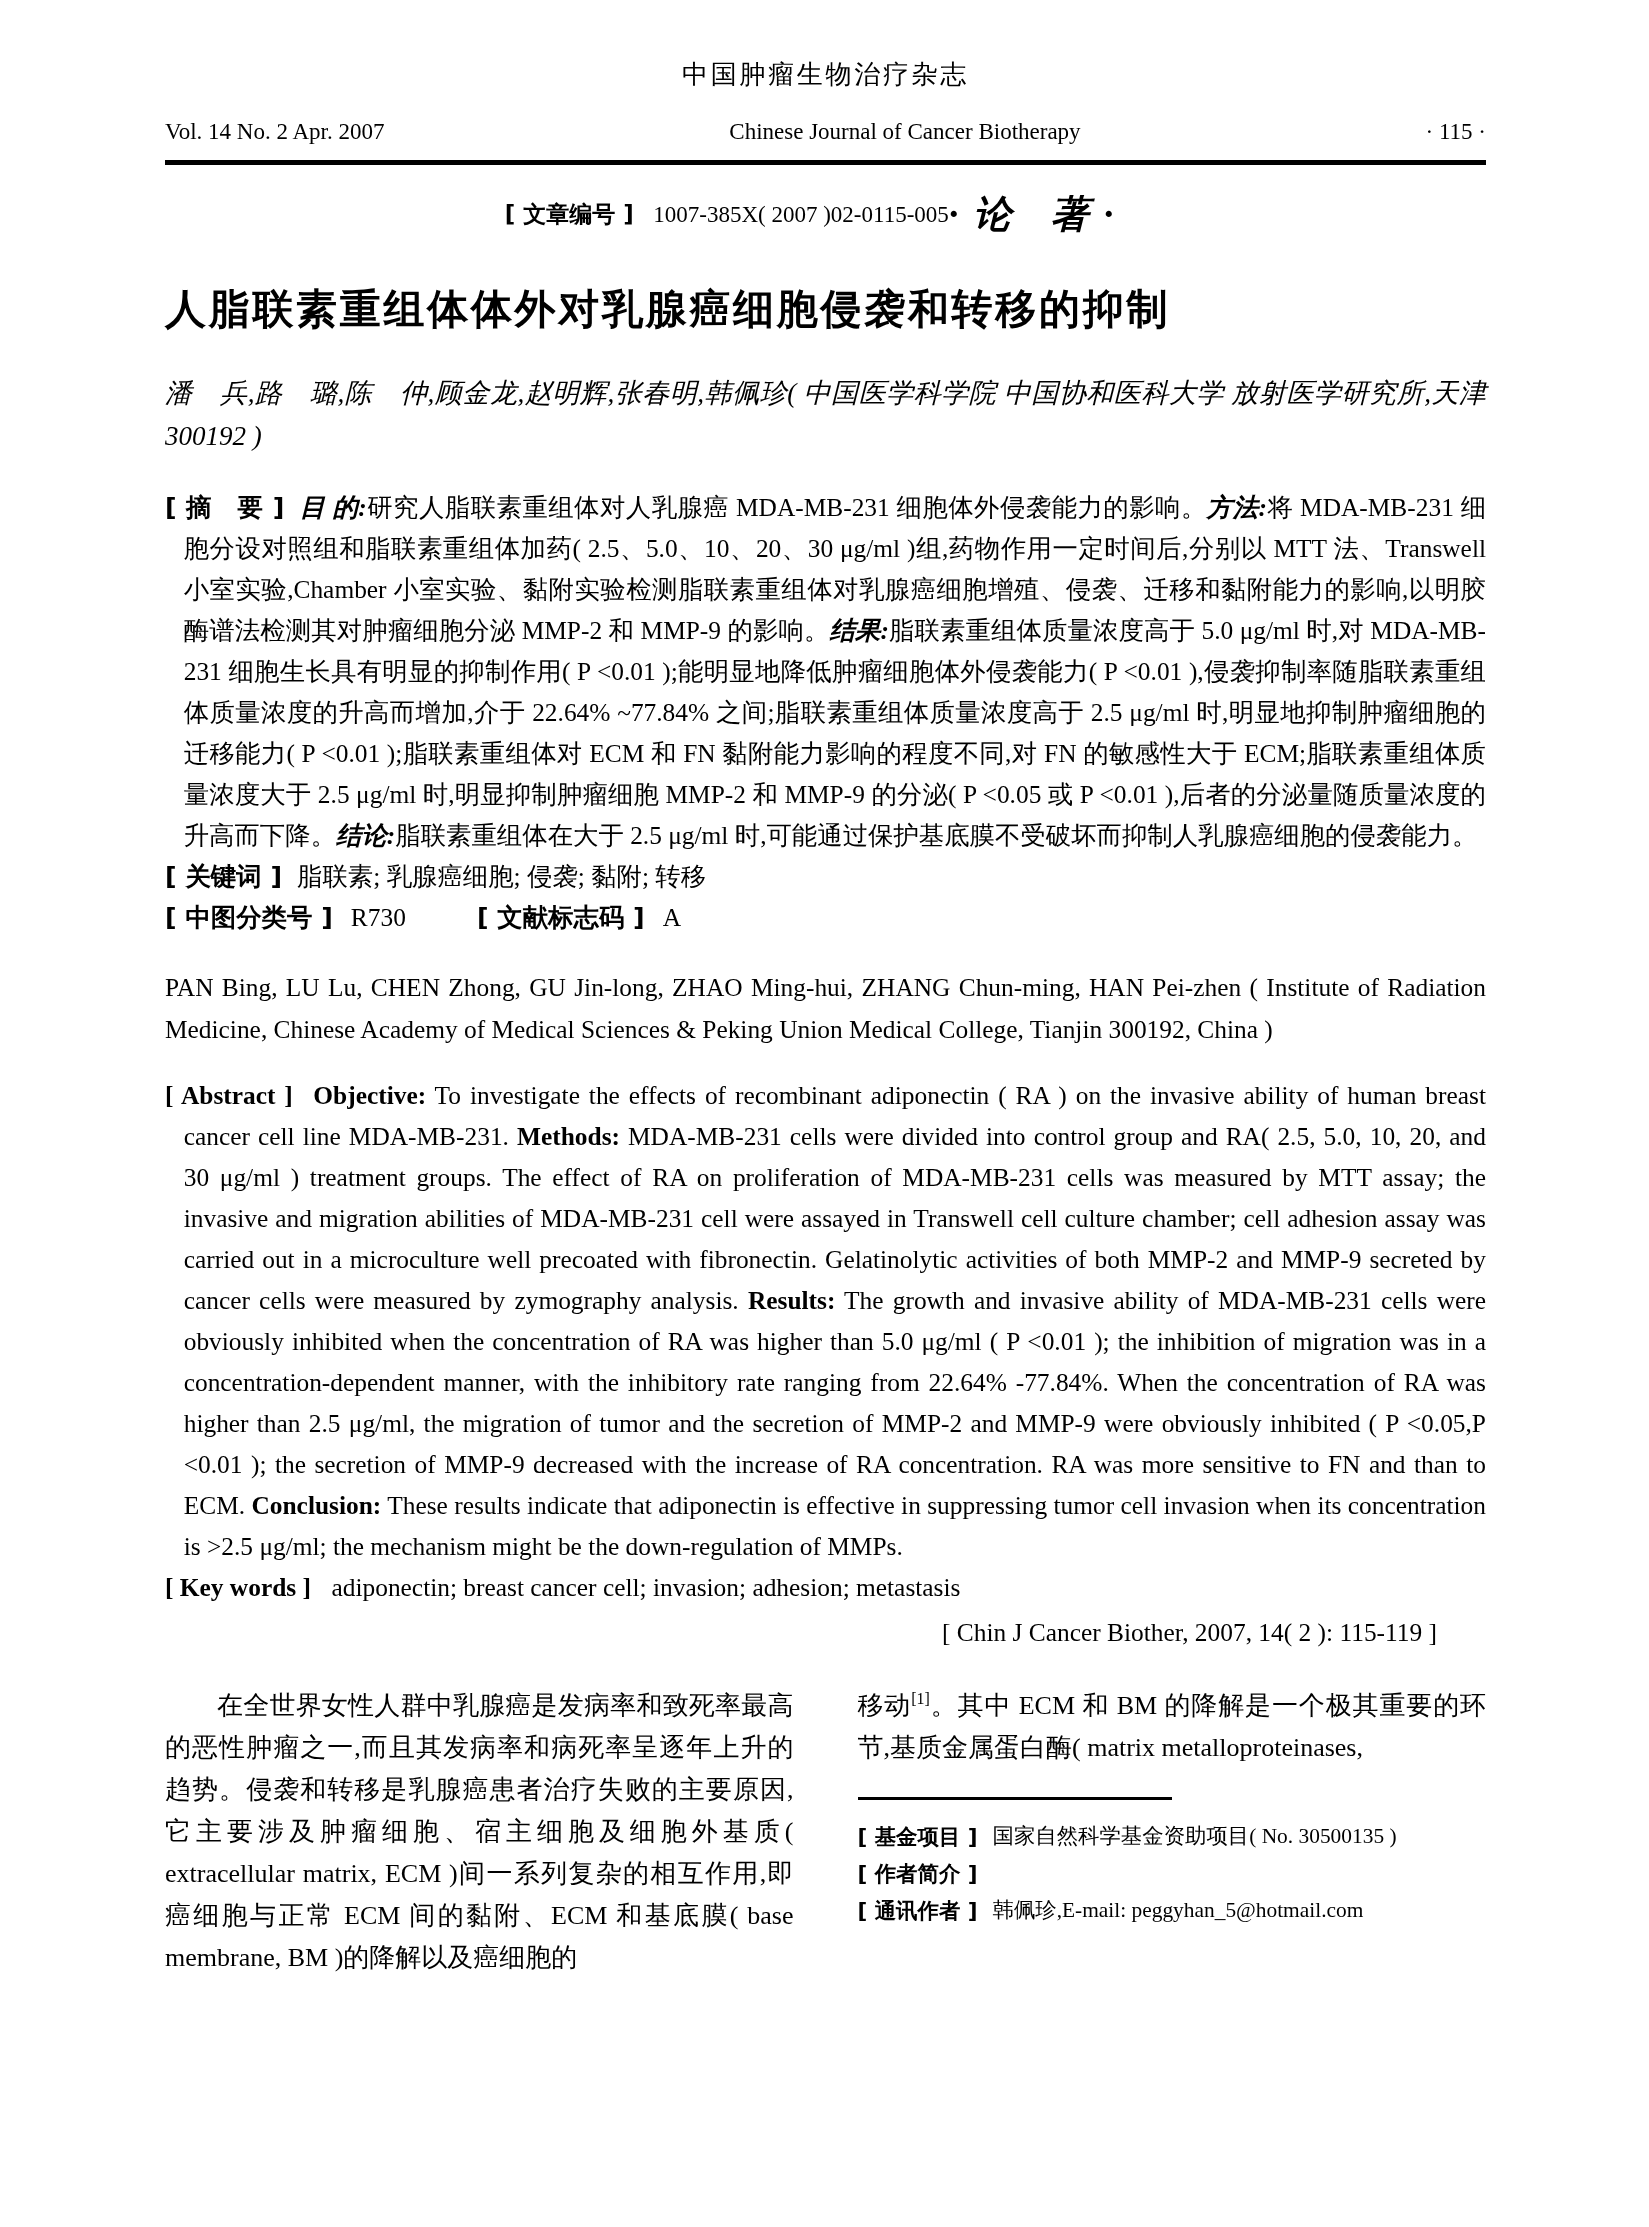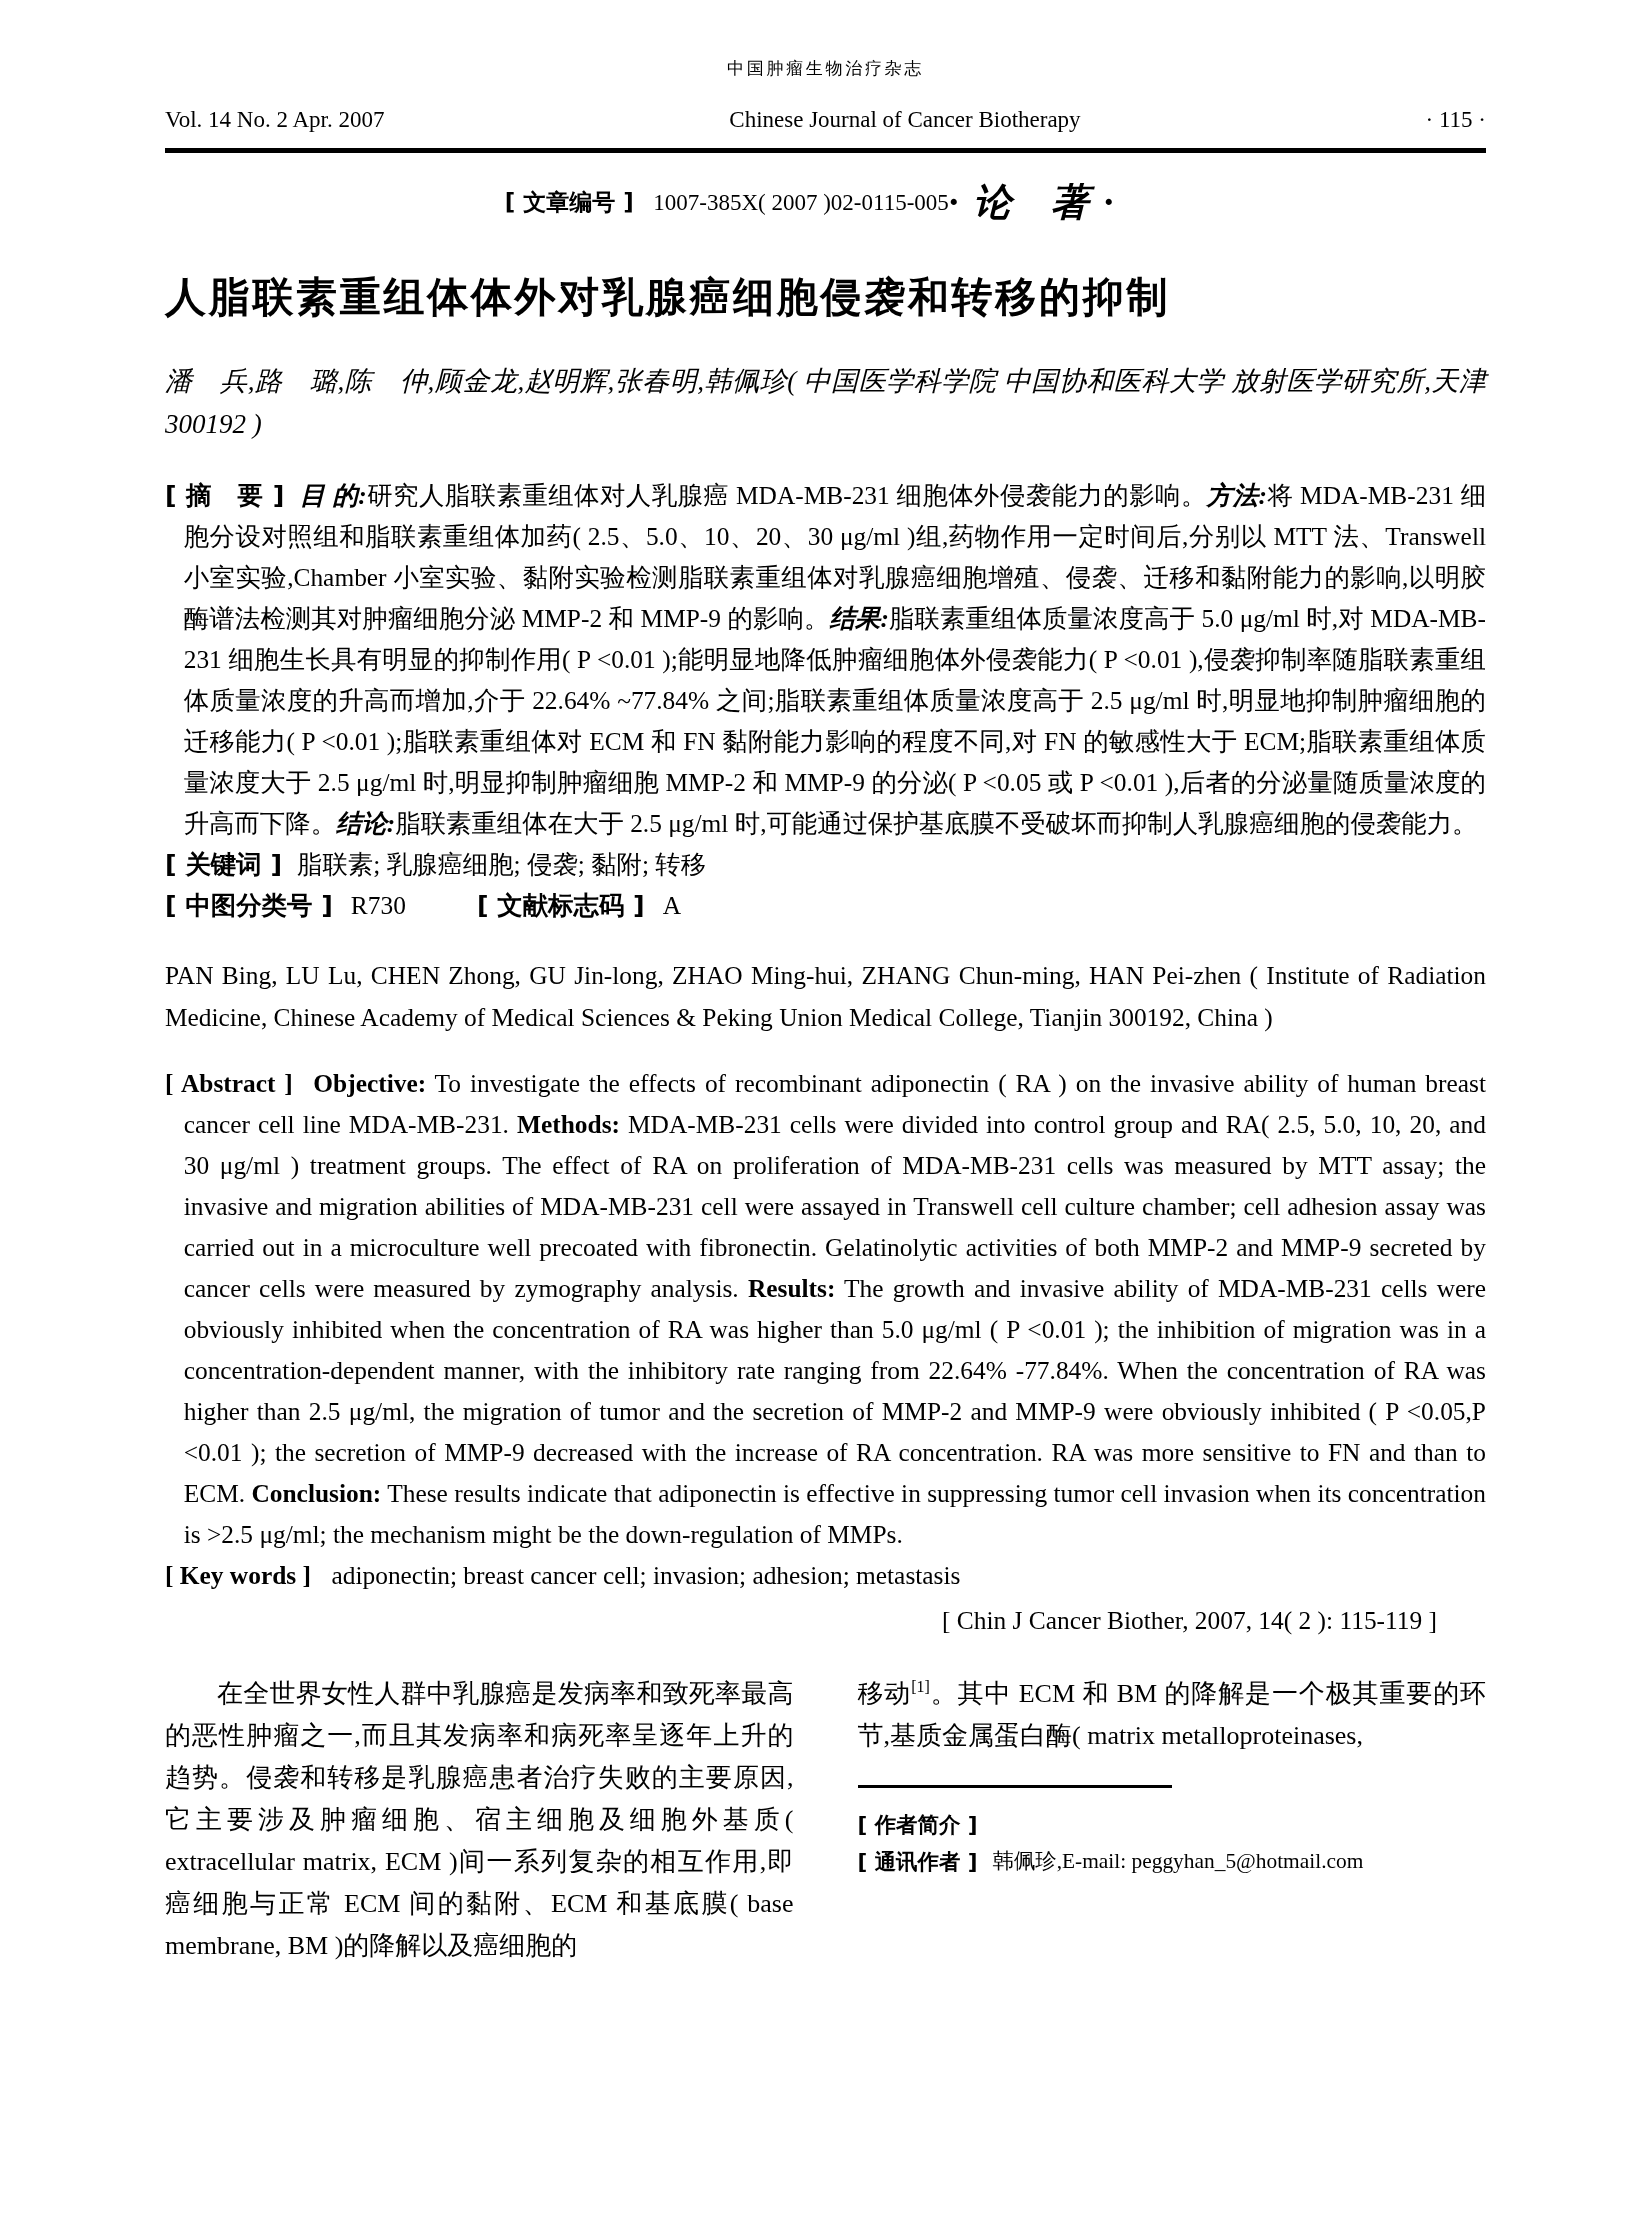--- a/index.html
+++ b/index.html
@@ -3,21 +3,21 @@
 <meta charset="utf-8">
 <style>
   html,body{margin:0;padding:0;background:#ffffff;}
   body{
     width:1650px;height:2333px;overflow:hidden;color:#000;
     font-family:"Liberation Serif","DejaVu Serif",serif;
     -webkit-font-smoothing:antialiased;
   }
   .page{box-sizing:border-box;width:1650px;height:2333px;padding:57px 164px 0 165px;position:relative;}
   
-  .jname{text-align:center;font-size:17px;letter-spacing:2.7px;}
+  .jname{text-align:center;font-size:26px;letter-spacing:2.7px;}
   .inforow{display:flex;justify-content:space-between;align-items:baseline;margin-top:27px;font-size:23px;}
   .inforow .mid{flex:1;text-align:center;}
   .rule{height:4.5px;background:#000;margin-top:15px;}
   
   .metarow{display:flex;justify-content:center;align-items:center;margin-top:24px;}
   .artno{font-size:23px;}
   .artno .lbl{margin-right:19.6px;}
   .lbl{font-family:"DejaVu Sans","Liberation Sans",sans-serif;font-weight:bold;font-style:normal;}
   .cat{font-size:38px;font-weight:bold;font-style:italic;letter-spacing:15px;margin-right:18px;}
   
@@ -107,20 +107,24 @@
       <p class="body-para indent2">在全世界女性人群中乳腺癌是发病率和致死率最高的恶性肿瘤之一,而且其发病率和病死率呈逐年上升的趋势。侵袭和转移是乳腺癌患者治疗失败的主要原因,它主要涉及肿瘤细胞、宿主细胞及细胞外基质( extracellular matrix, ECM )间一系列复杂的相互作用,即癌细胞与正常 ECM 间的黏附、ECM 和基底膜( base membrane, BM )的降解以及癌细胞的</p>
     </div>
     <div class="col">
       <p class="body-para">
         <span>移动</span><span class="sup">[1]</span><span>。其中 ECM 和 BM 的降解是一个极其重要的环节,基质金属蛋白酶( matrix metalloproteinases,</span>
       </p>
 
       <div class="footnote-block">
         <div class="fsep"></div>
         <div class="fn-row">
+          <span class="fn-label lbl">[ 基金项目 ]</span>
+          <span class="fn-text">国家自然科学基金资助项目( No. 30500135 )</span>
+        </div>
+        <div class="fn-row">
           <span class="fn-label lbl">[ 作者简介 ]</span>
         </div>
         <div class="fn-row">
           <span class="fn-label lbl">[ 通讯作者 ]</span>
           <span class="fn-text">韩佩珍,E-mail: peggyhan_5@hotmail.com</span>
         </div>
       </div>
     </div>
   </div>
 

